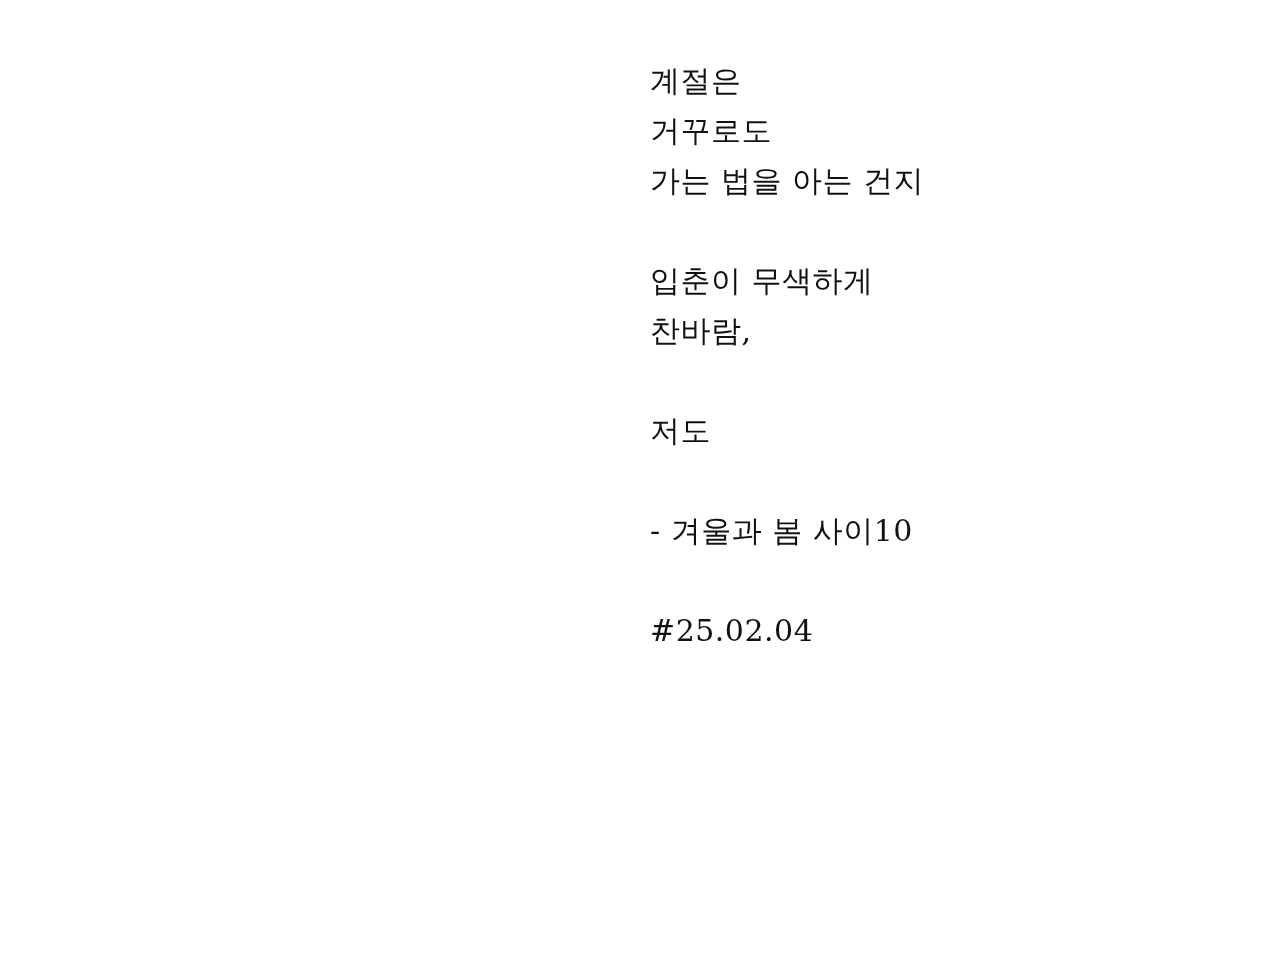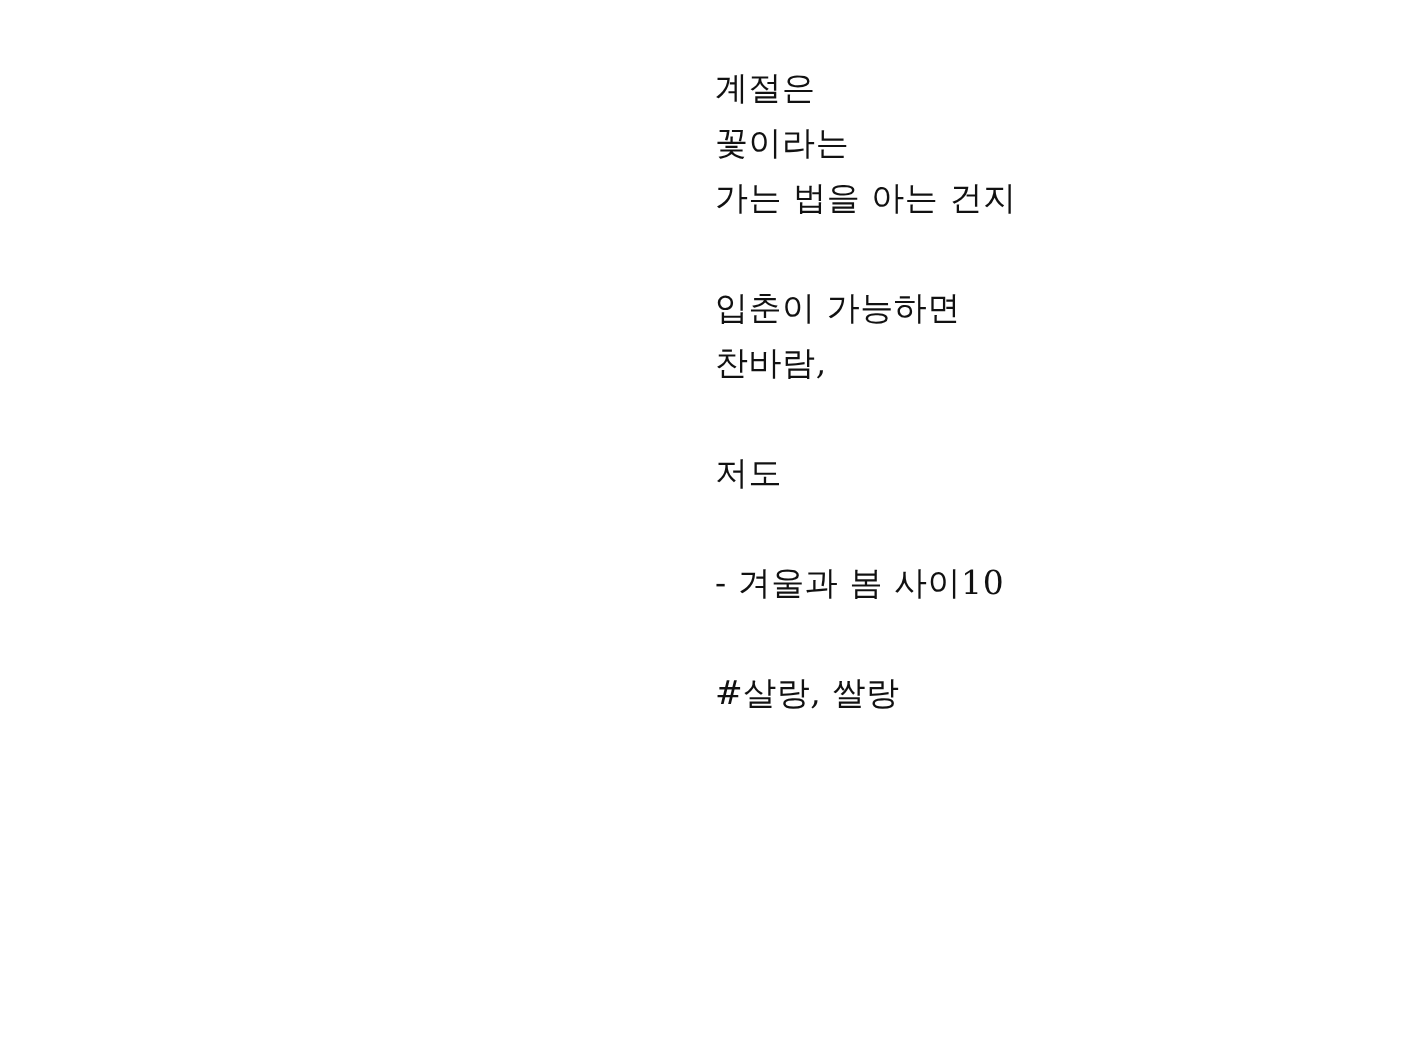--- a/index.html
+++ b/index.html
@@ -35,34 +35,34 @@
     height: 50px;
   }
 </style>
 </head>
 <body>
 
 <div class="page">
   <div class="poem">
 
     <div class="line">계절은</div>
-    <div class="line">꽃이라는</div>
+    <div class="line">거꾸로도</div>
     <div class="line">가는 법을 아는 건지</div>
 
     <div class="gap"></div>
 
-    <div class="line">입춘이 가능하면</div>
+    <div class="line">입춘이 무색하게</div>
     <div class="line">찬바람,</div>
 
     <div class="gap"></div>
 
     <div class="line">저도</div>
 
     <div class="gap"></div>
 
     <div class="line">- 겨울과 봄 사이10</div>
 
     <div class="gap"></div>
 
-    <div class="line">#살랑, 쌀랑</div>
+    <div class="line">#25.02.04</div>
 
   </div>
 </div>
 
 </body></html>

